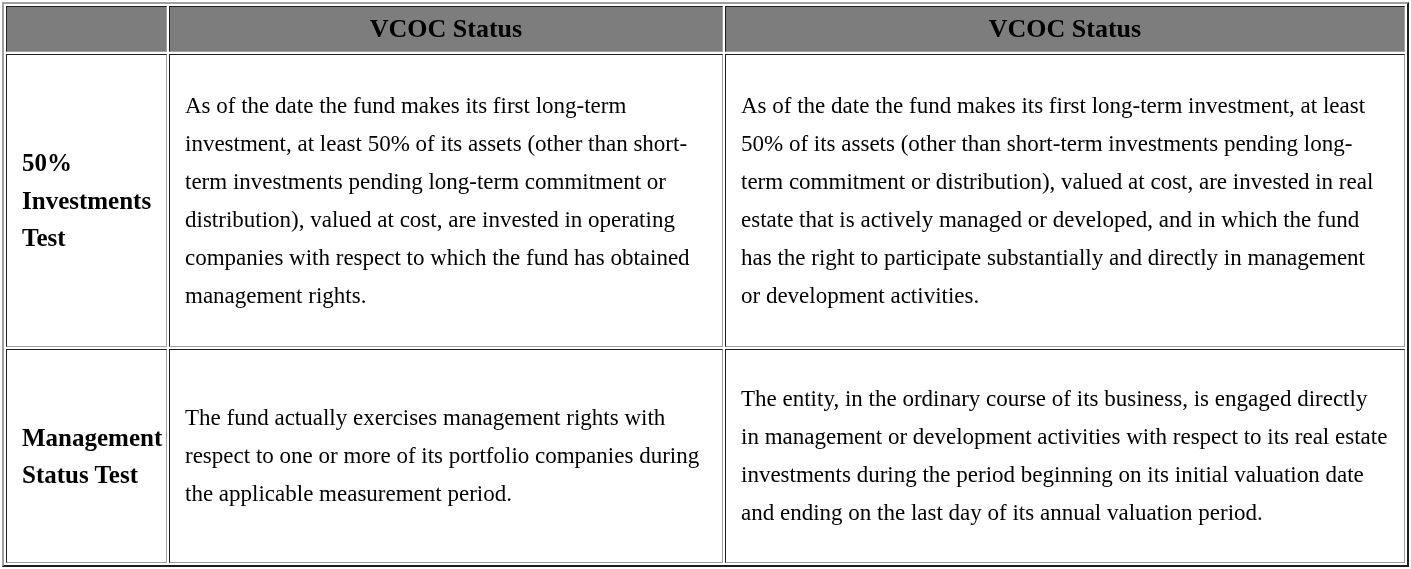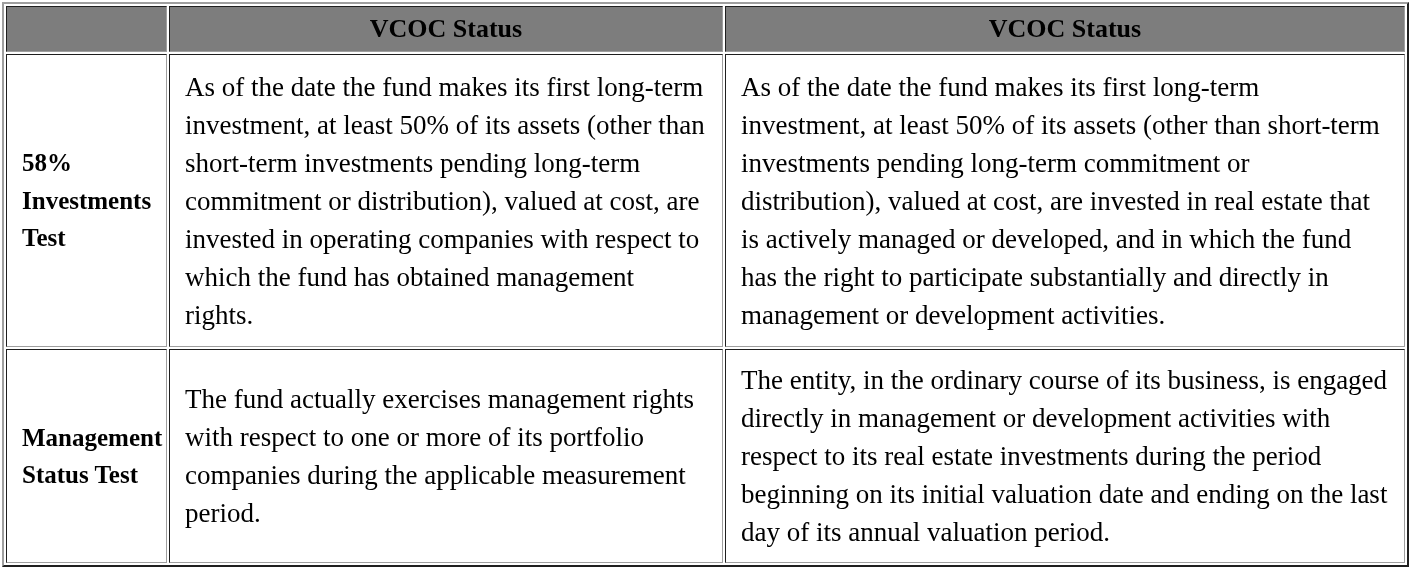--- a/index.html
+++ b/index.html
@@ -47,21 +47,21 @@
     text-align: center;
     height: 46px;
     line-height: 1.2;
   }
   td.label-cell {
     font-weight: bold;
     font-size: 25px;
     line-height: 1.5;
   }
   td.body-cell {
-    font-size: 27px;
+    font-size: 23px;
     line-height: 38px;
   }
   tr.row-1 { height: 293px; }
   col.c-label { width: 161px; }
   col.c-vcoc  { width: 554px; }
 </style>
 </head>
 <body>
 
 <table class="comparison">
@@ -72,21 +72,21 @@
   </colgroup>
   <thead>
     <tr>
       <th class="corner-cell"></th>
       <th>VCOC Status</th>
       <th>VCOC Status</th>
     </tr>
   </thead>
   <tbody>
     <tr class="row-1">
-      <td class="label-cell">58% Investments Test</td>
+      <td class="label-cell">50% Investments Test</td>
       <td class="body-cell">As of the date the fund makes its first long-term investment, at least 50% of its assets (other than short-term investments pending long-term commitment or distribution), valued at cost, are invested in operating companies with respect to which the fund has obtained management rights.</td>
       <td class="body-cell">As of the date the fund makes its first long-term investment, at least 50% of its assets (other than short-term investments pending long-term commitment or distribution), valued at cost, are invested in real estate that is actively managed or developed, and in which the fund has the right to participate substantially and directly in management or development activities.</td>
     </tr>
     <tr class="row-2">
       <td class="label-cell">Management Status Test</td>
       <td class="body-cell">The fund actually exercises management rights with respect to one or more of its portfolio companies during the applicable measurement period.</td>
       <td class="body-cell">The entity, in the ordinary course of its business, is engaged directly in management or development activities with respect to its real estate investments during the period beginning on its initial valuation date and ending on the last day of its annual valuation period.</td>
     </tr>
   </tbody>
 </table>

